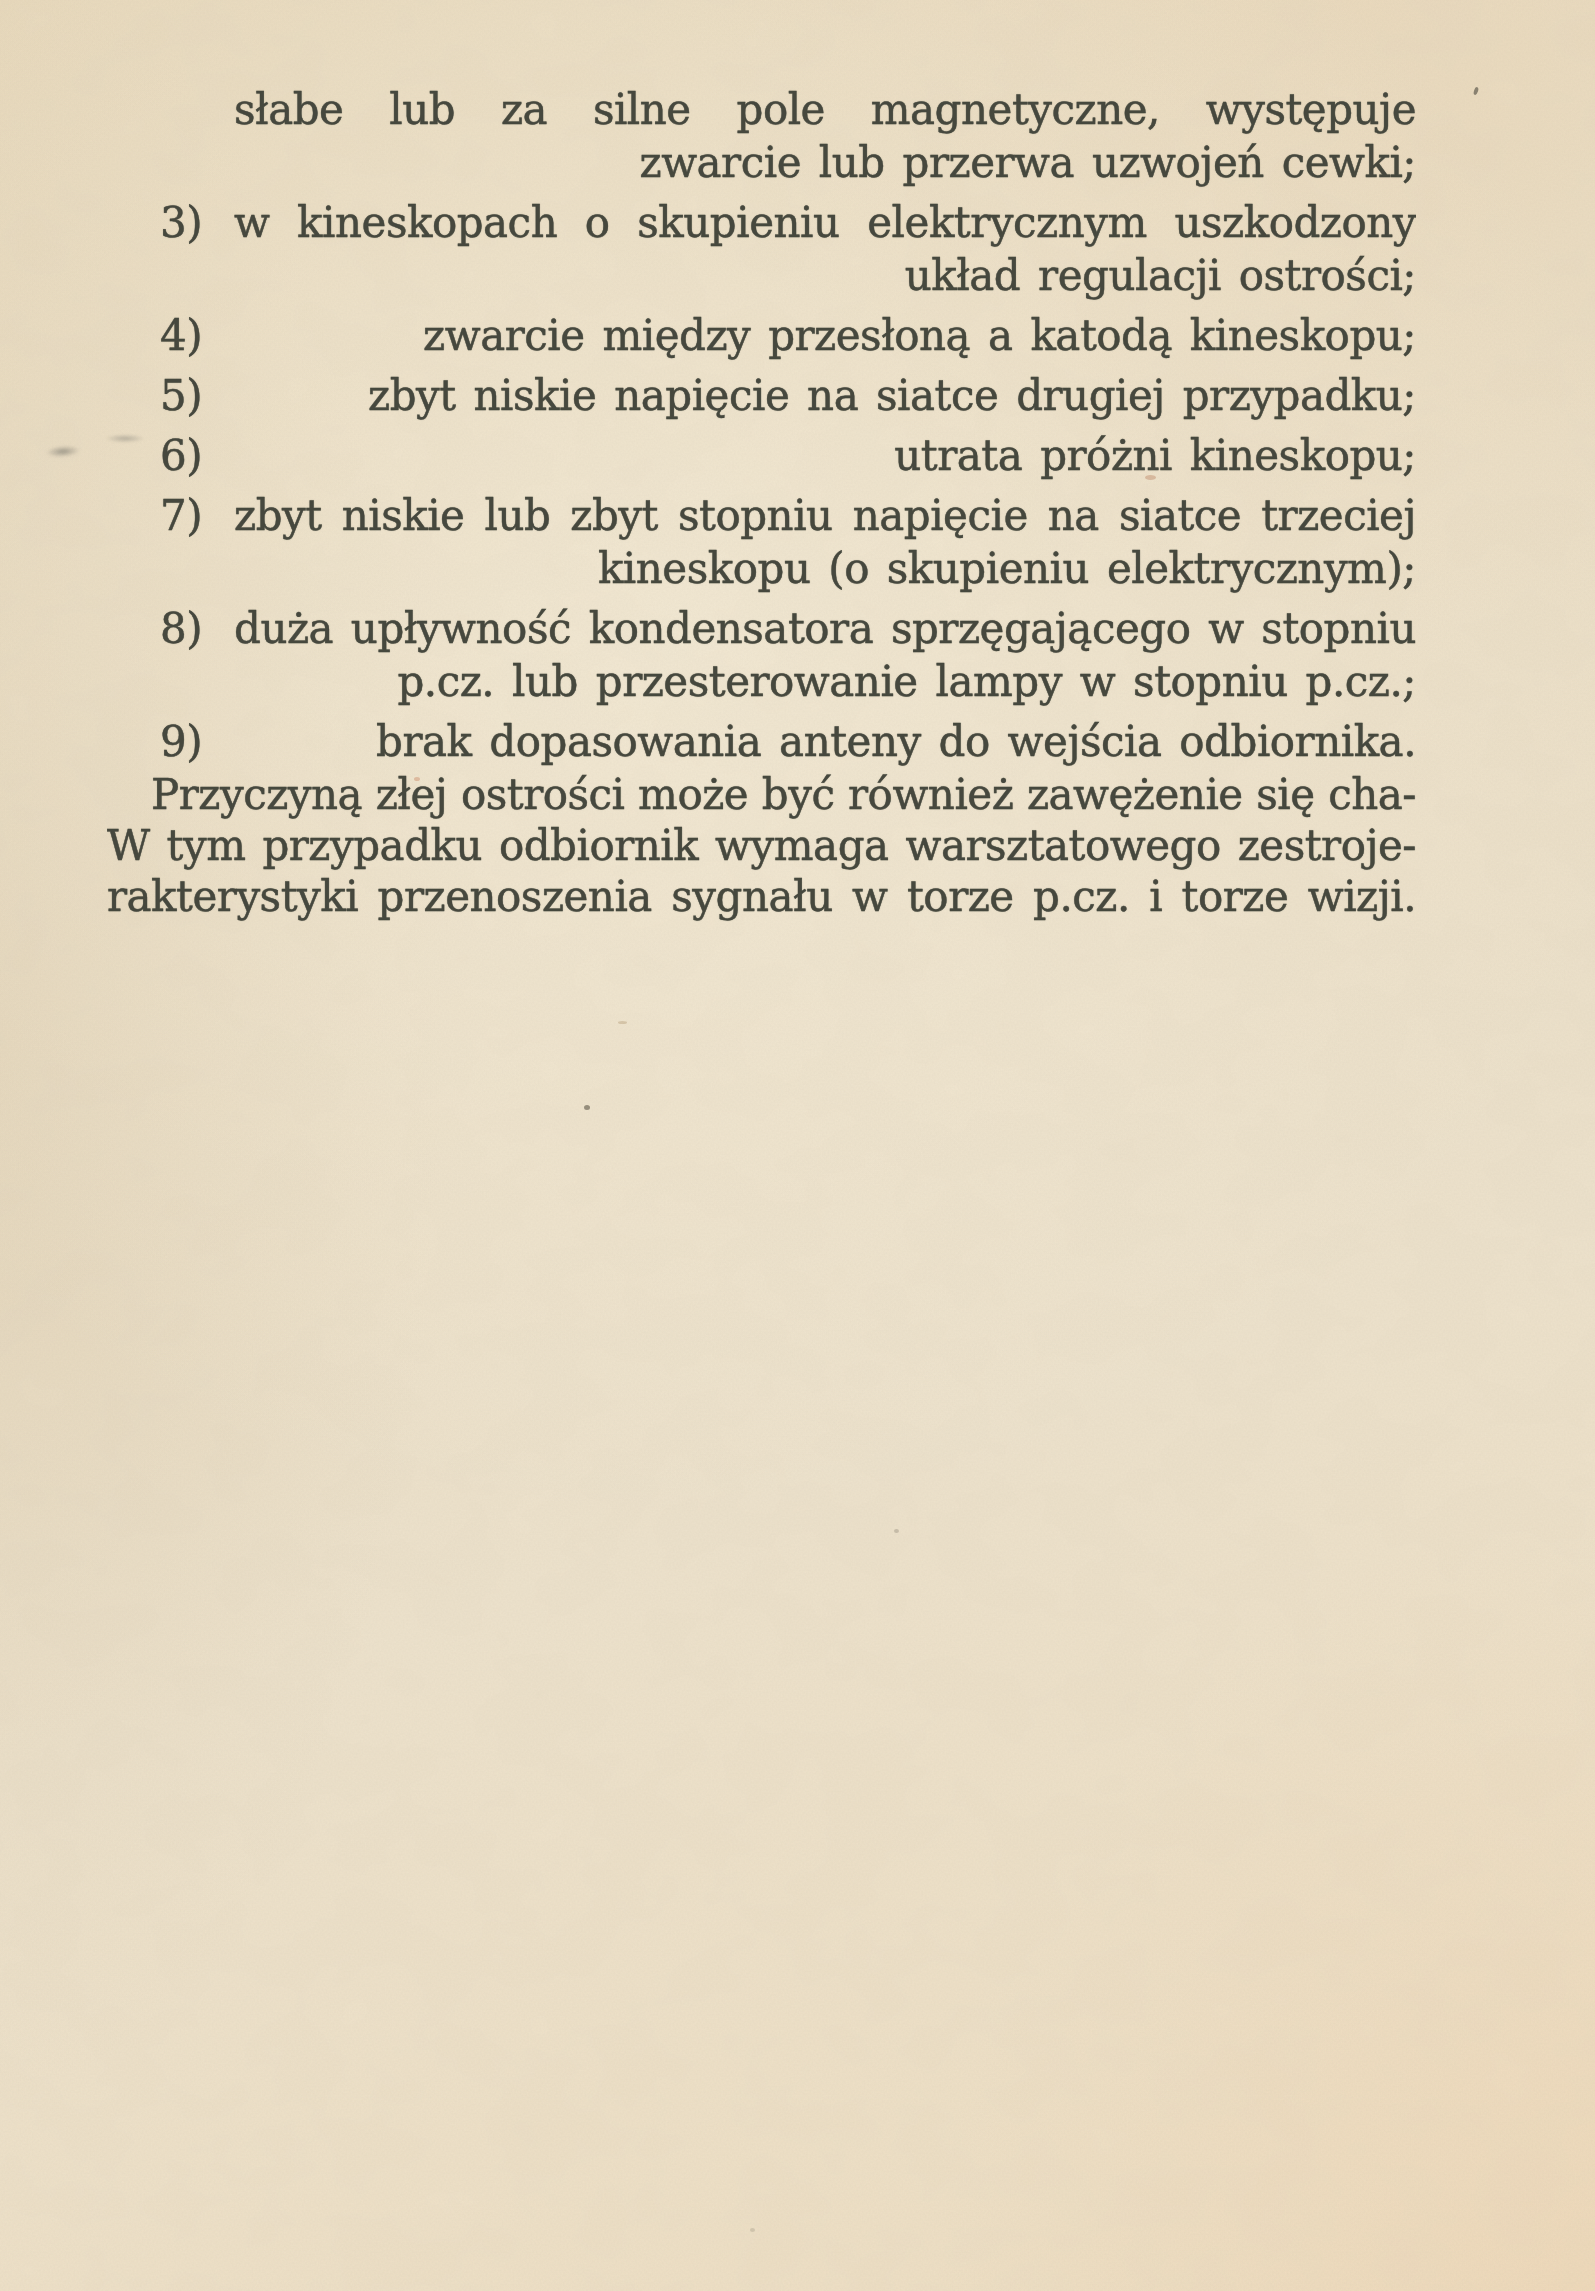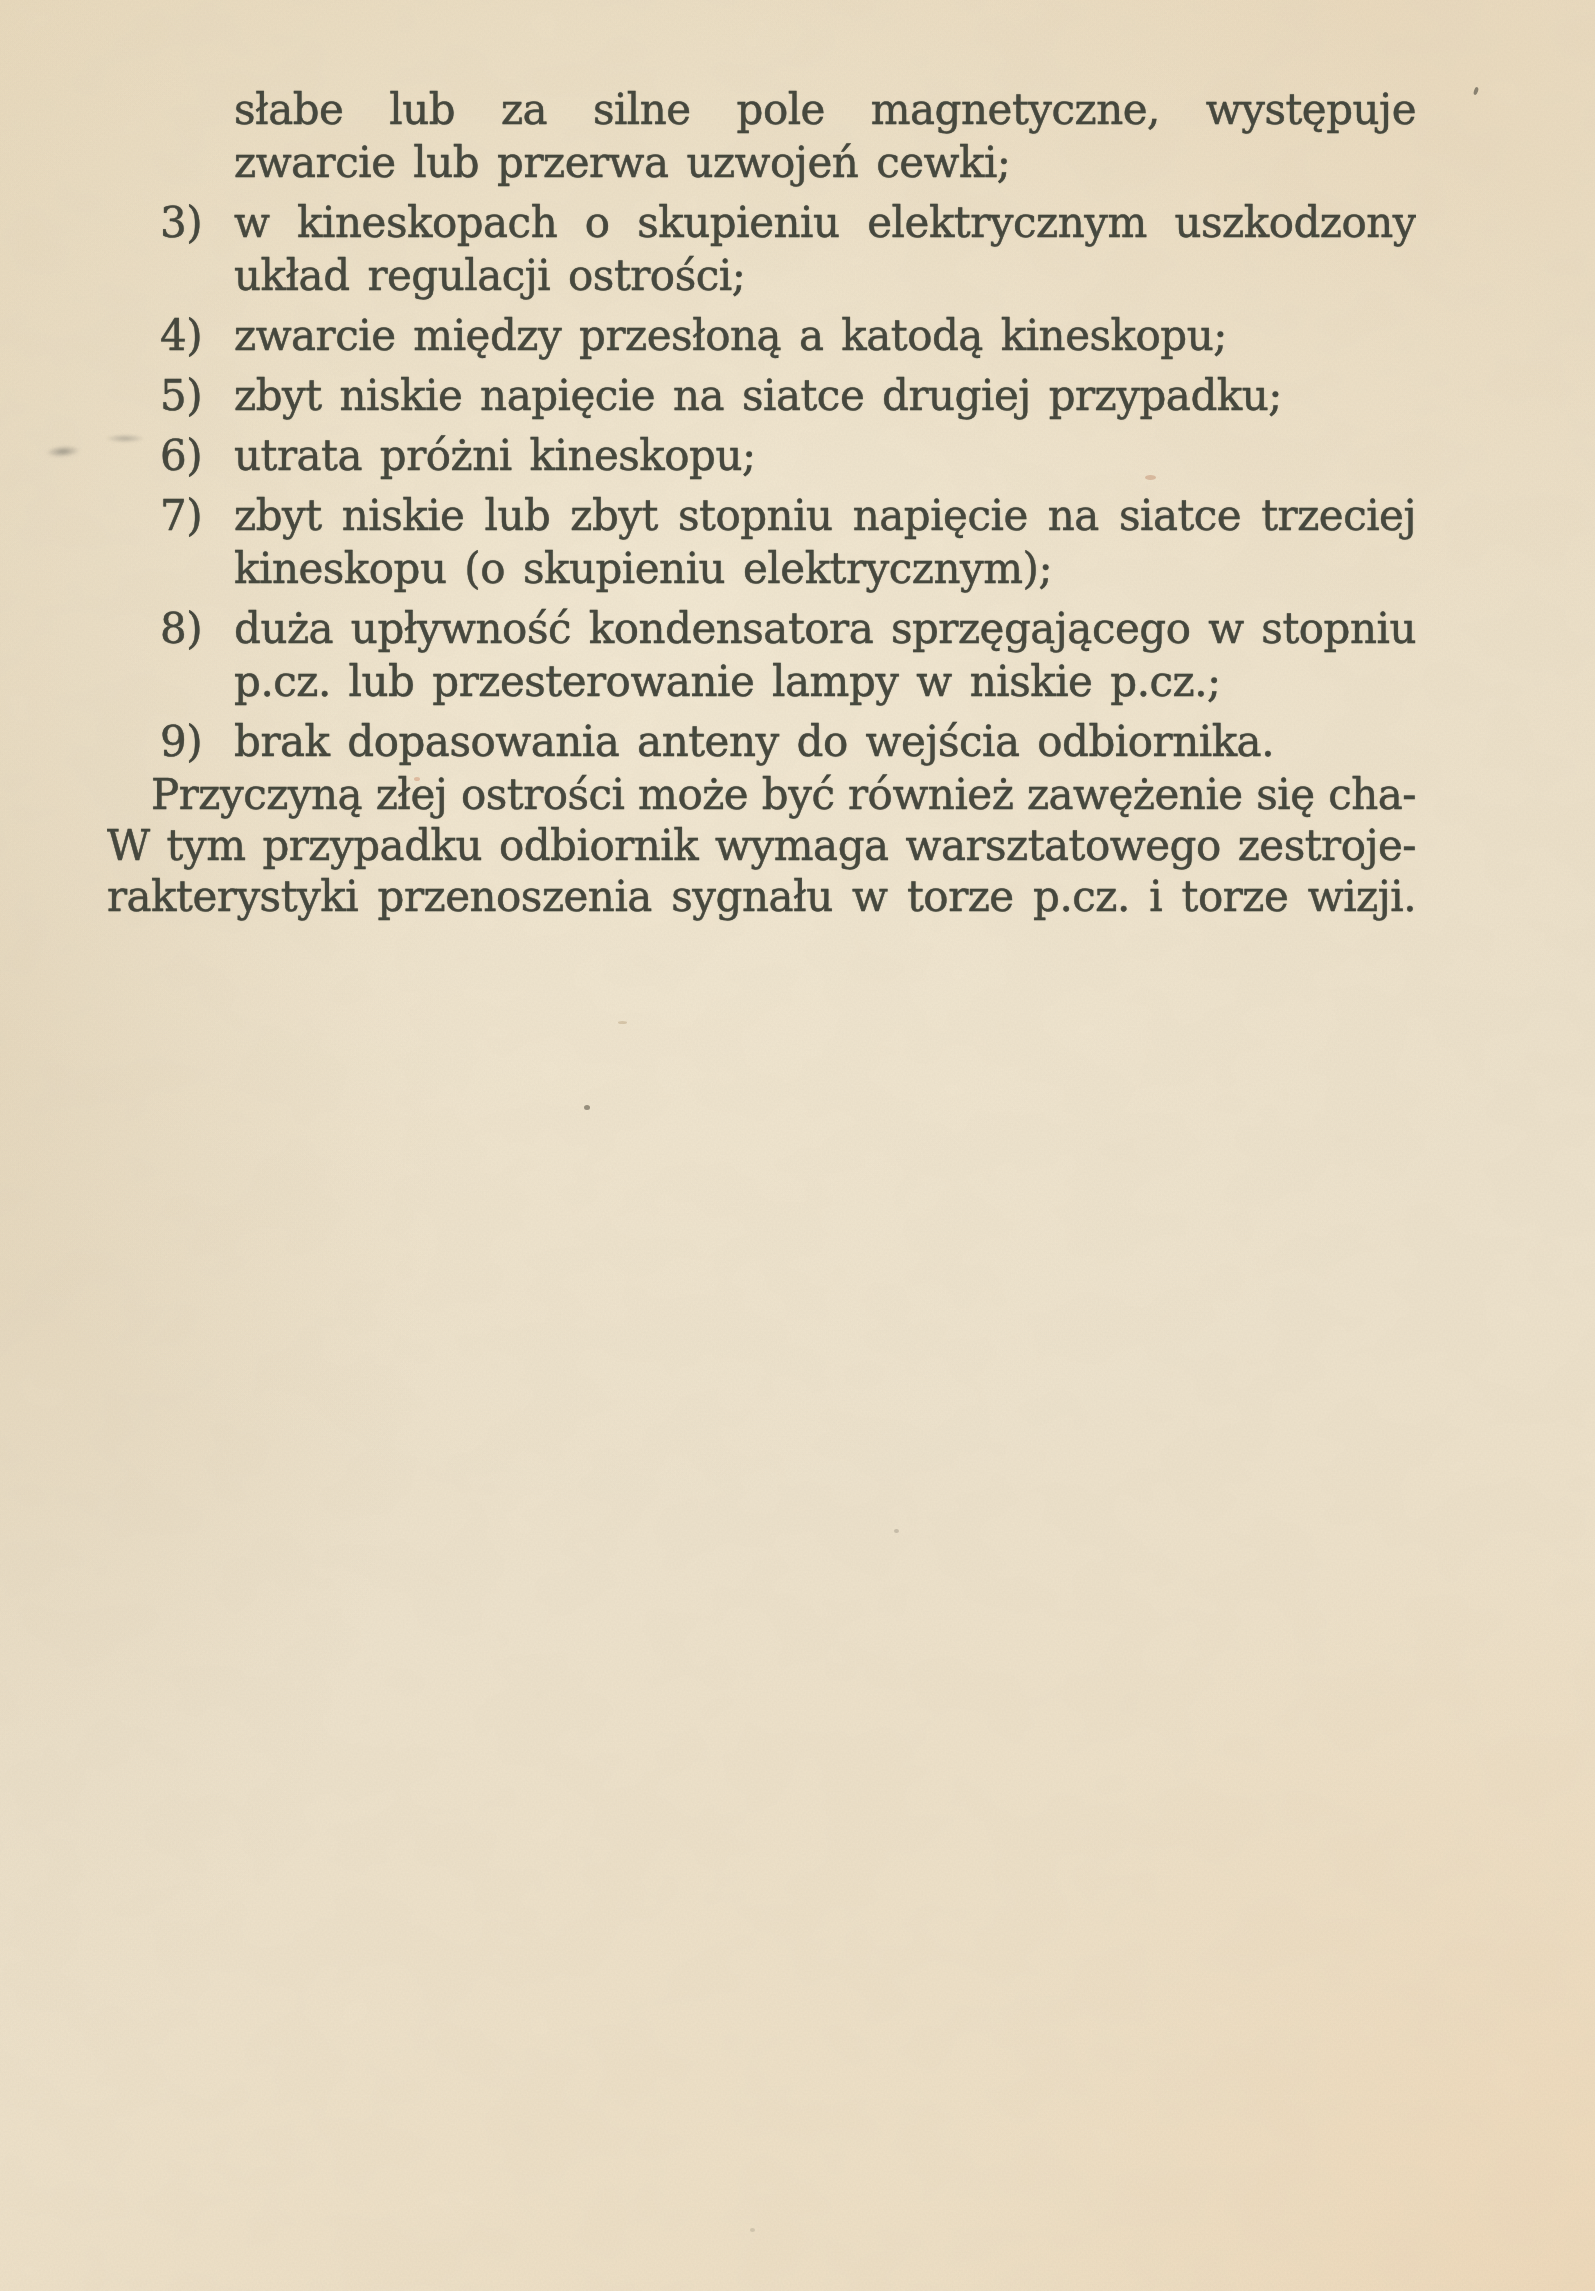--- a/index.html
+++ b/index.html
@@ -23,21 +23,21 @@
   .textcol { position: absolute; font-size: 42px; letter-spacing: -0.5px;
              text-shadow: 0 0 1.2px rgba(70,72,60,0.55); -webkit-text-stroke: 0.4px; }
   .list { left: 234px; top: 83px;  width: 1182px; }
   .para { left: 107px; top: 769px; width: 1309px; }
 
   .item { position: relative; margin-bottom: 7px; }
   .num  { position: absolute; left: -74px; top: 0; width: 61px;
           line-height: 53px; white-space: nowrap; }
 
   .line  { height: 53px; line-height: 53px; overflow: hidden;
-           white-space: normal; word-spacing: 5px; }
+           white-space: normal; word-spacing: 5px; text-align: right; }
   .pline { height: 51px; line-height: 51px; overflow: hidden;
            white-space: normal; word-spacing: 5px; }
   .pline.first { text-indent: 44px; }
 
   
   .just { text-align: justify; word-spacing: 0; }
   .just::after { content: ""; display: inline-block; width: 100%; }
 
   
   .mark { position: absolute; pointer-events: none; }
@@ -104,21 +104,21 @@
 
     <div class="item">
       <span class="num">7)</span>
       <div class="line just">zbyt niskie lub zbyt stopniu napięcie na siatce trzeciej</div>
       <div class="line">kineskopu (o skupieniu elektrycznym);</div>
     </div>
 
     <div class="item">
       <span class="num">8)</span>
       <div class="line just">duża upływność kondensatora sprzęgającego w stopniu</div>
-      <div class="line">p.cz. lub przesterowanie lampy w niskie p.cz.;</div>
+      <div class="line">p.cz. lub przesterowanie lampy w stopniu p.cz.;</div>
     </div>
 
     <div class="item">
       <span class="num">9)</span>
       <div class="line">brak dopasowania anteny do wejścia odbiornika.</div>
     </div>
 
   </div>
 
   <div class="textcol para">

